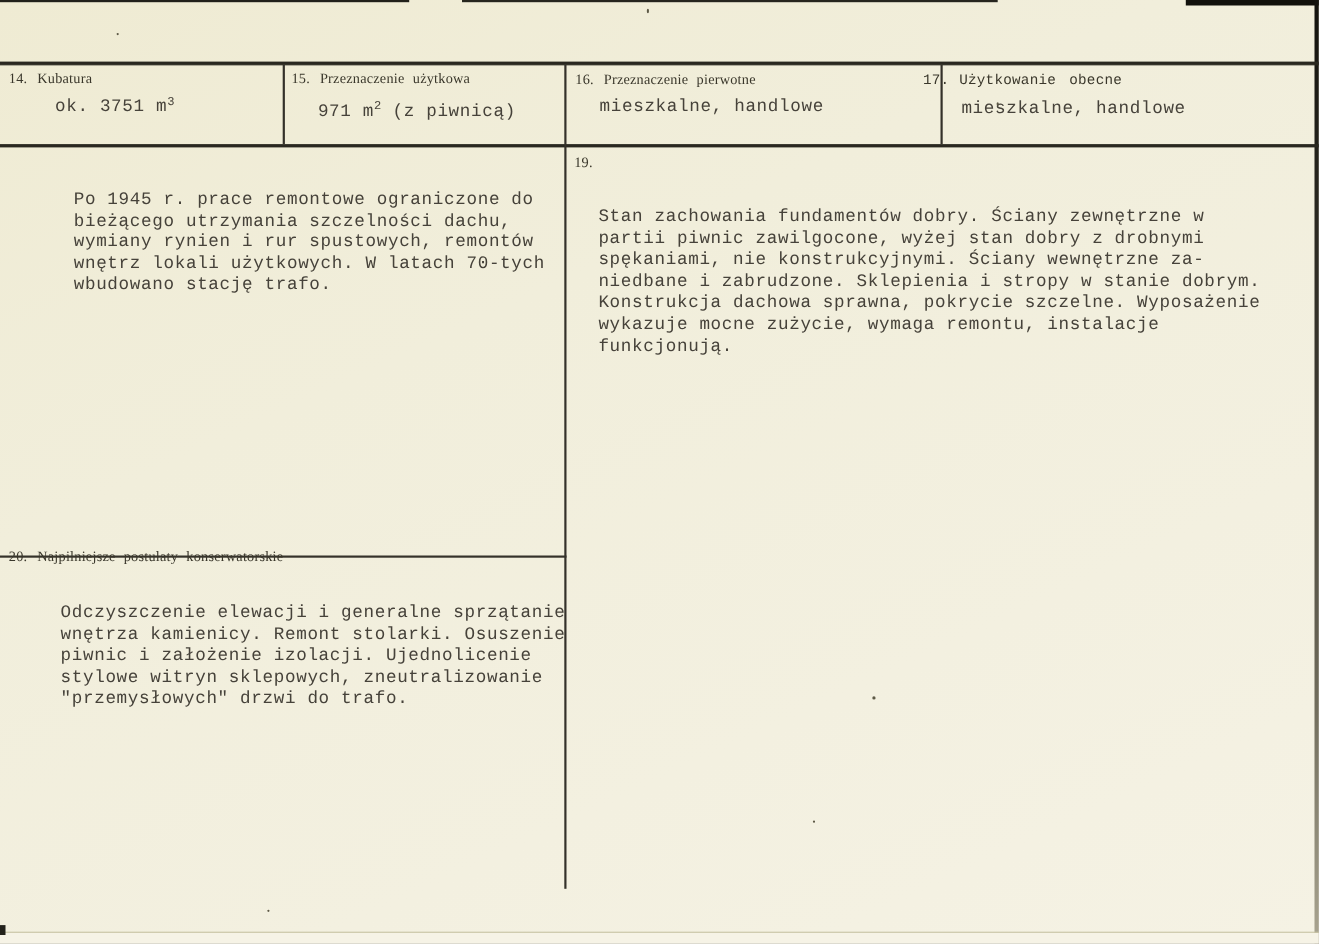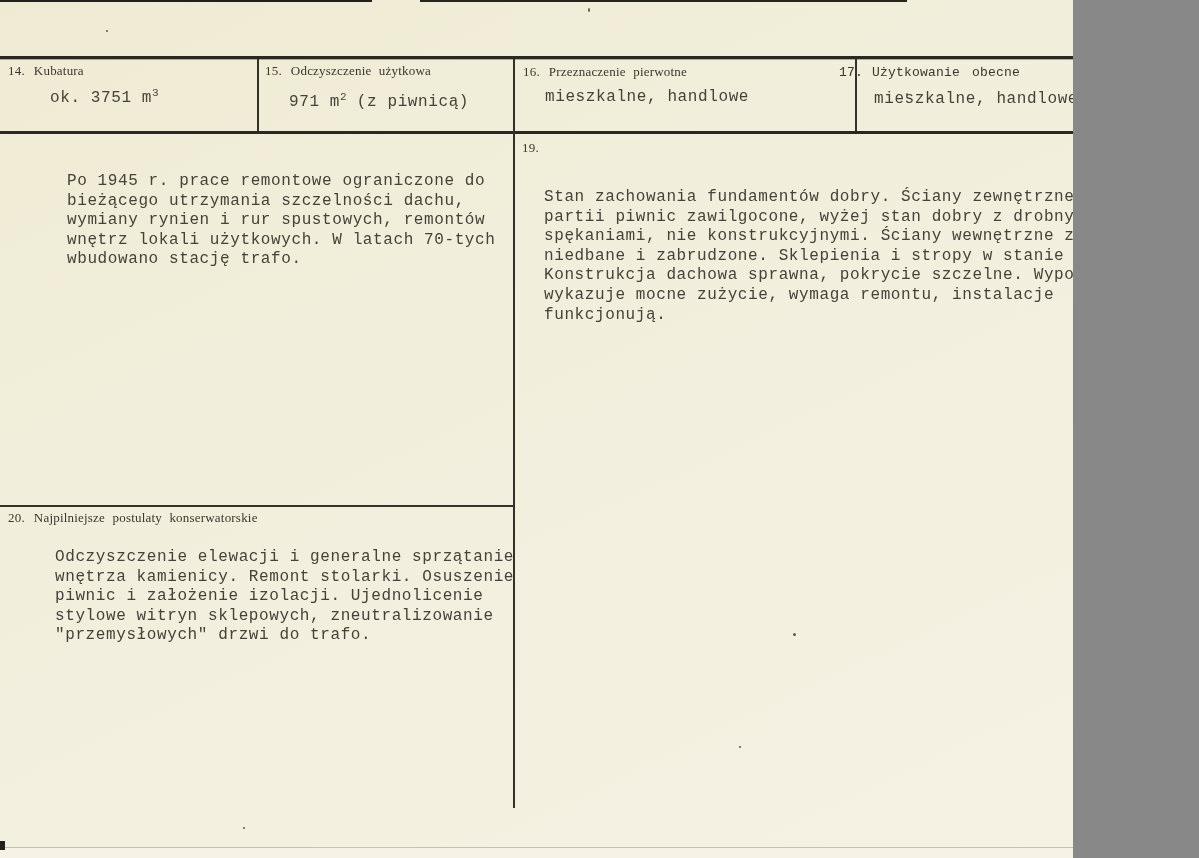--- a/index.html
+++ b/index.html
@@ -1,18 +1,18 @@
 <!DOCTYPE html>
 <html><head>
 <meta charset="utf-8">
 <style>
   html, body { margin: 0; padding: 0; background: #888; }
   .canvas {
     position: relative;
-    width: 1073px;
+    width: 1199px;
     height: 858px;
     overflow: hidden;
     background: linear-gradient(155deg, #efebd3 0%, #f1eedb 35%, #f3f0e0 70%, #f5f2e4 100%);
     font-family: "Liberation Serif", serif;
   }
   
   .rule { position: absolute; background: #2e2b23; }
   .rule-top    { left: 0; top: 56px;  width: 1199px; height: 3px; background: #2a2820; box-shadow: 0 1px 0 rgba(46,43,35,.35); }
   .rule-mid    { left: 0; top: 131px; width: 1199px; height: 3px; background: #2a2820; }
   .rule-18-20  { left: 0; top: 505px; width: 515px;  height: 2px; background: #35322a; }
@@ -71,21 +71,21 @@
   <div class="rule rule-top"></div>
   <div class="rule rule-mid"></div>
   <div class="rule rule-18-20"></div>
   <div class="vline v-14-15"></div>
   <div class="vline v-center"></div>
   <div class="vline v-16-17"></div>
 
   <div class="label" style="left:8px; top:63px;"><span class="num">14.</span><span>Kubatura</span></div>
   <div class="typed" style="left:50px; top:84px;text-align:center;"><span>ok. 3751 m</span><span class="sup">3</span><span></span></div>
 
-  <div class="label" style="left:265px; top:63px;"><span class="num">15.</span><span>Odczyszczenie użytkowa</span></div>
+  <div class="label" style="left:265px; top:63px;"><span class="num">15.</span><span>Przeznaczenie użytkowa</span></div>
   <div class="typed" style="left:289px; top:88px;"><span>971 m</span><span class="sup">2</span><span> (z piwnicą)</span></div>
 
   <div class="label" style="left:523px; top:64px;"><span class="num">16.</span><span>Przeznaczenie pierwotne</span></div>
   <div class="typed" style="left:545px; top:88px;">mieszkalne, handlowe</div>
 
   <div class="label" style="left:839px; top:65px;font-family:Liberation Mono, monospace;"><span class="num">17.</span><span>Użytkowanie obecne</span></div>
   <div class="typed" style="left:874px; top:90px;">mieszkalne, handlowe</div>
 
   <div class="typed" style="left:67px; top:172px;">Po 1945 r. prace remontowe ograniczone do
 bieżącego utrzymania szczelności dachu,
@@ -95,21 +95,21 @@
 
   <div class="label label-multiline" style="left:522px; top:141px; width:640px;"><span class="num">19.</span></div>
   <div class="typed" style="left:544px; top:188px;">Stan zachowania fundamentów dobry. Ściany zewnętrzne w
 partii piwnic zawilgocone, wyżej stan dobry z drobnymi
 spękaniami, nie konstrukcyjnymi. Ściany wewnętrzne za-
 niedbane i zabrudzone. Sklepienia i stropy w stanie dobrym.
 Konstrukcja dachowa sprawna, pokrycie szczelne. Wyposażenie
 wykazuje mocne zużycie, wymaga remontu, instalacje
 funkcjonują.</div>
 
-  <div class="label" style="left:8px; top:510px;font-family:Liberation Serif, serif;"><span class="num">20.</span><span>Najpilniejsze postulaty konserwatorskie</span></div>
+  <div class="label" style="left:8px; top:498px;font-family:Liberation Serif, serif;"><span class="num">20.</span><span>Najpilniejsze postulaty konserwatorskie</span></div>
   <div class="typed" style="left:55px; top:548px;">Odczyszczenie elewacji i generalne sprzątanie
 wnętrza kamienicy. Remont stolarki. Osuszenie
 piwnic i założenie izolacji. Ujednolicenie
 stylowe witryn sklepowych, zneutralizowanie
 "przemysłowych" drzwi do trafo.</div>
 
   <div class="speck" style="left:588px; top:8px; width:2px; height:4px;"></div>
   <div class="speck" style="left:906px; top:93px; width:2px; height:3px;"></div>
   <div class="speck" style="left:793px; top:633px; width:3px; height:3px;"></div>
   <div class="speck" style="left:739px; top:746px; width:2px; height:2px;"></div>

